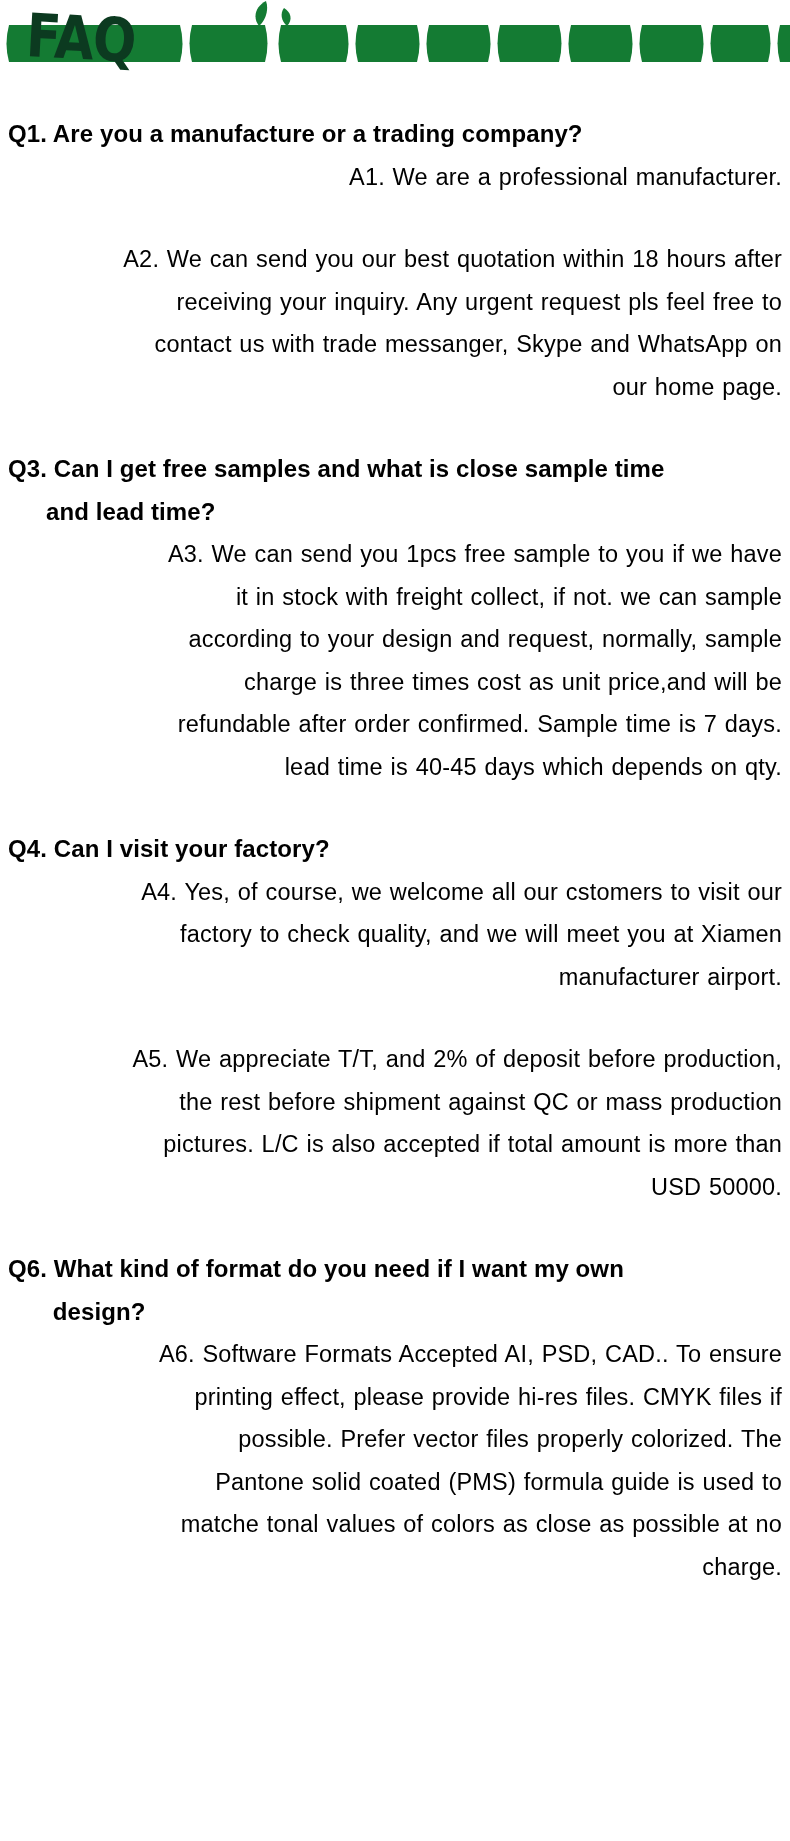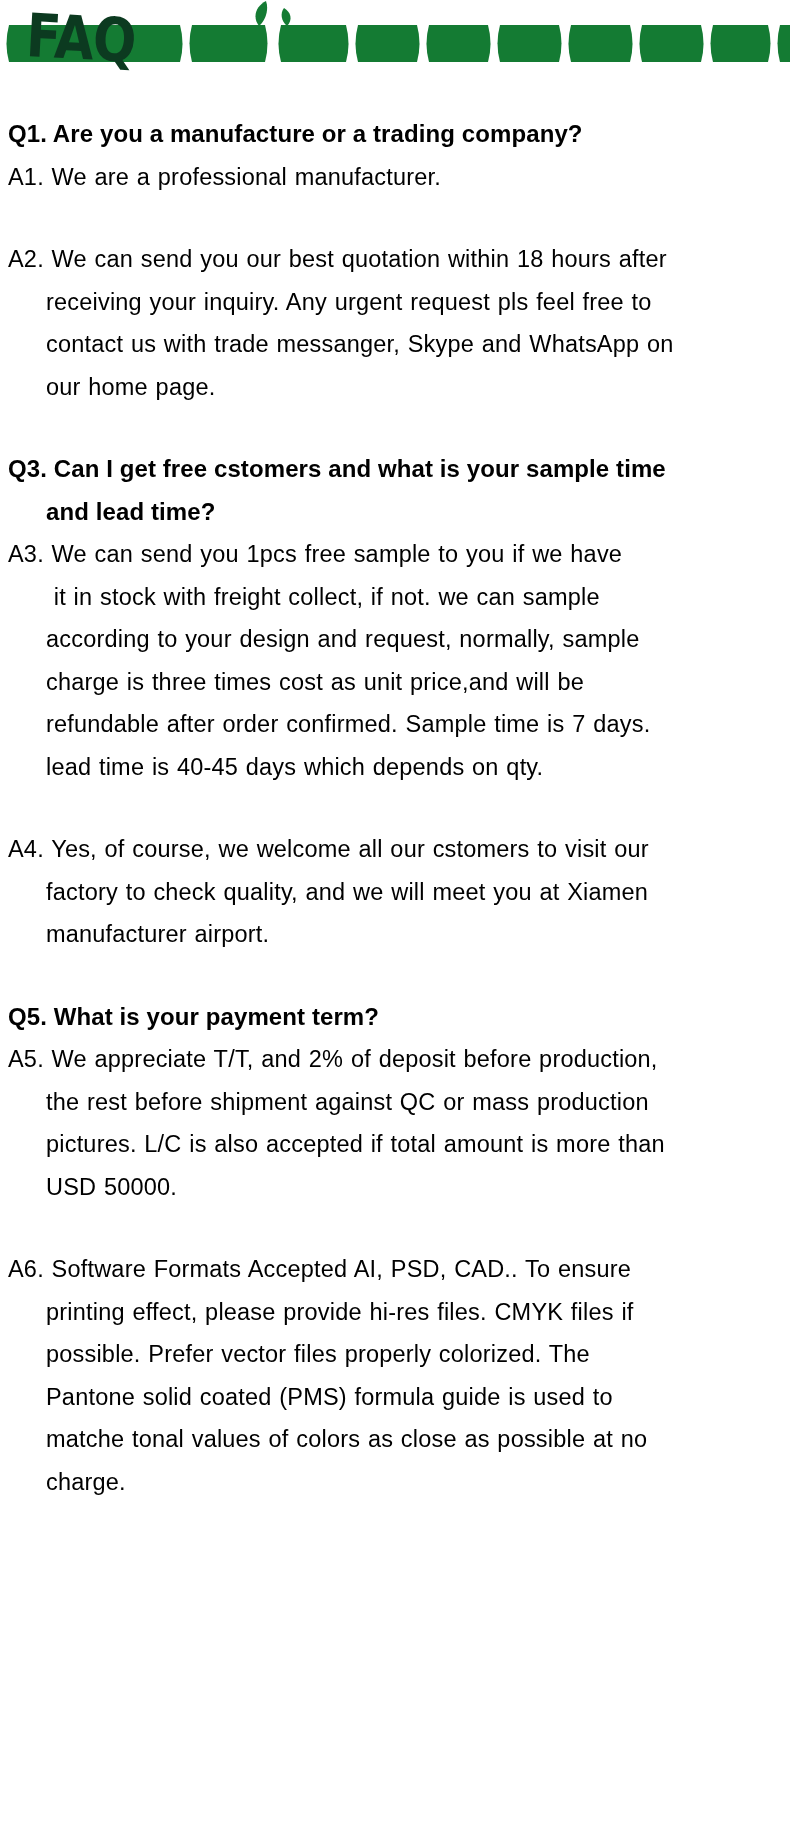--- a/index.html
+++ b/index.html
@@ -64,20 +64,21 @@
   .a {
     font-size: 23.5px;
     font-weight: 400;
     line-height: 42.5px;
     margin: 0;
     white-space: pre-line;
     padding-left: 38px;
     text-indent: -38px;
     letter-spacing: 0.2px;
     word-spacing: 1px;
+    text-align: right;
   }
 </style>
 </head>
 <body>
 
 <div class="page">
 
   <div class="banner">
     <svg width="790" height="70" viewBox="0 0 790 70" xmlns="http://www.w3.org/2000/svg">
       <g fill="#147B33">
@@ -108,45 +109,47 @@
     </section>
 
     <section class="faq-item">
       <p class="a">A2. We can send you our best quotation within 18 hours after
 receiving your inquiry. Any urgent request pls feel free to
 contact us with trade messanger, Skype and WhatsApp on
 our home page.</p>
     </section>
 
     <section class="faq-item">
-      <h2 class="q">Q3. Can I get free cstomers and what is your sample time
+      <h2 class="q">Q3. Can I get free samples and what is close sample time
 and lead time?</h2>
       <p class="a">A3. We can send you 1pcs free sample to you if we have
 &nbsp;it in stock with freight collect, if not. we can sample
 according to your design and request, normally, sample
 charge is three times cost as unit price,and will be
 refundable after order confirmed. Sample time is 7 days.
 lead time is 40-45 days which depends on qty.</p>
     </section>
 
     <section class="faq-item">
+      <h2 class="q">Q4. Can I visit your factory?</h2>
       <p class="a">A4. Yes, of course, we welcome all our cstomers to visit our
 factory to check quality, and we will meet you at Xiamen
 manufacturer airport.</p>
     </section>
 
     <section class="faq-item">
-      <h2 class="q">Q5. What is your payment term?</h2>
       <p class="a">A5. We appreciate T/T, and 2% of deposit before production,
 the rest before shipment against QC or mass production
 pictures. L/C is also accepted if total amount is more than
 USD 50000.</p>
     </section>
 
     <section class="faq-item">
+      <h2 class="q">Q6. What kind of format do you need if I want my own
+&nbsp;design?</h2>
       <p class="a">A6. Software Formats Accepted AI, PSD, CAD.. To ensure
 printing effect, please provide hi-res files. CMYK files if
 possible. Prefer vector files properly colorized. The
 Pantone solid coated (PMS) formula guide is used to
 matche tonal values of colors as close as possible at no
 charge.</p>
     </section>
 
     <section class="faq-item">
     </section>

